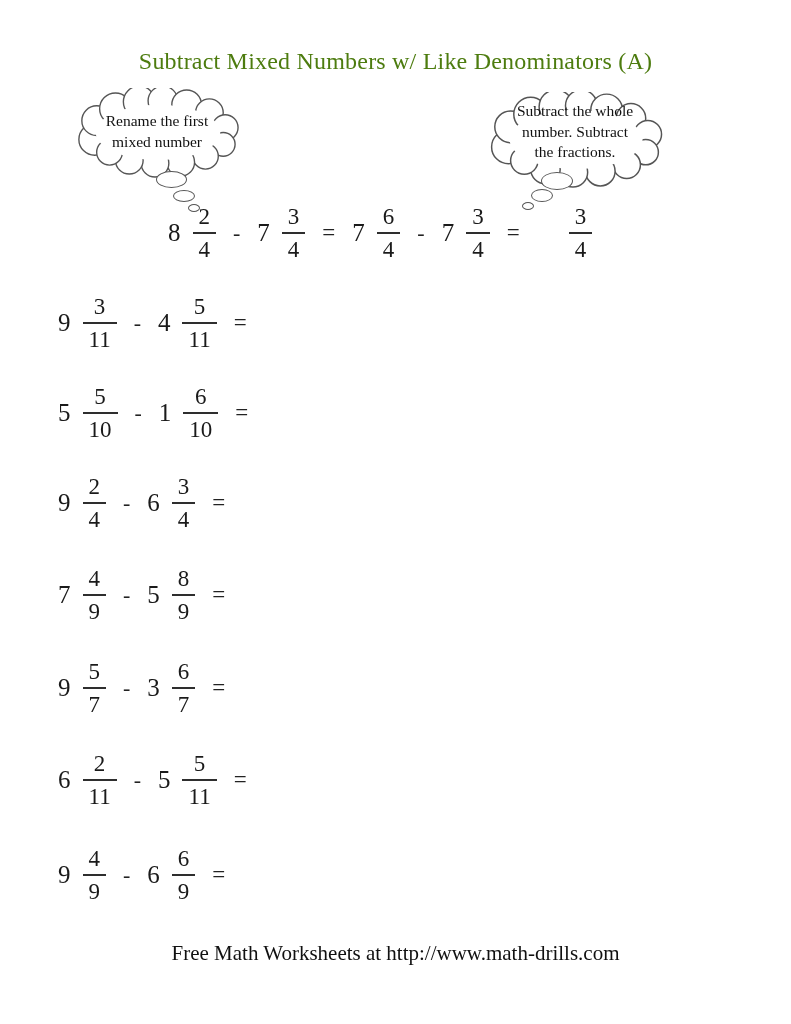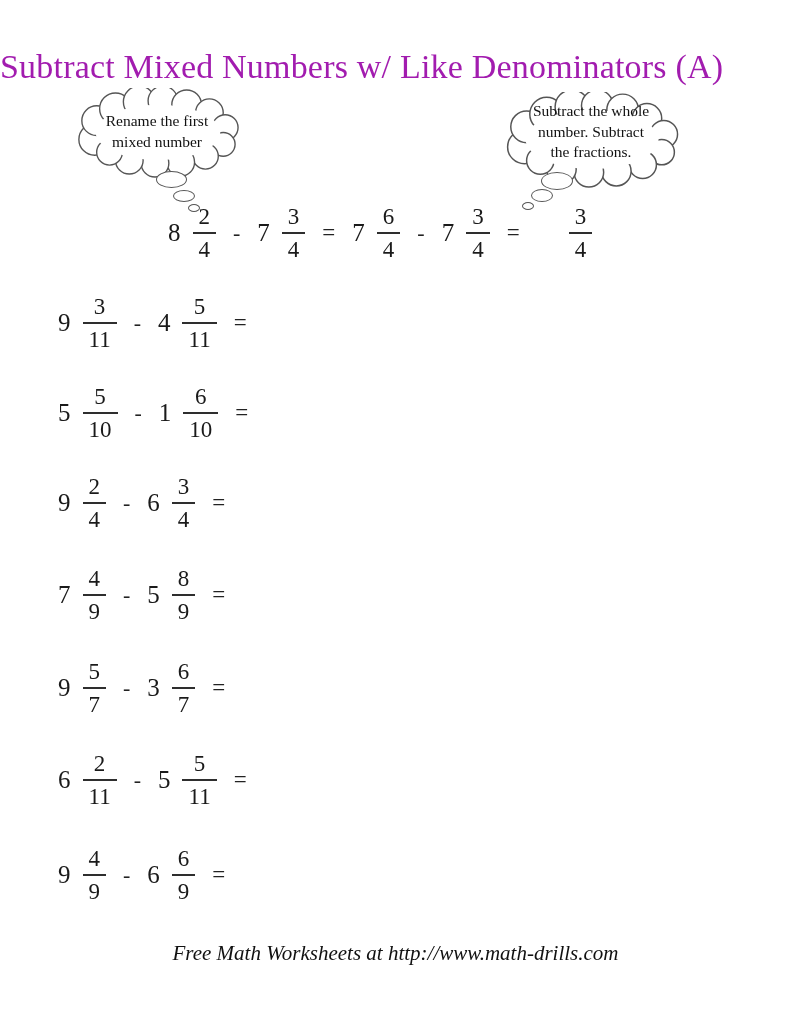--- a/index.html
+++ b/index.html
@@ -8,38 +8,39 @@
     width: 791px; height: 1024px;
     font-family: "Liberation Serif", serif;
     color: #1c1c1c;
     position: relative;
     overflow: hidden;
   }
   .page { position: absolute; inset: 0; background: #fff; }
 
   .title {
     position: absolute; top: 48px; left: 0; right: 0;
-    font-size: 34px;
-    color: #a21caf;
+    text-align: center;
+    font-size: 24px;
+    color: #4d7c0f;
     letter-spacing: 0.2px;
   }
 
   
   .cloud { position: absolute; }
   .cloud svg { position: absolute; inset: 0; }
   .cloud .cloud-text {
     position: absolute; inset: 0;
     display: flex; flex-direction: column;
     align-items: center; justify-content: center;
     font-size: 15.5px; line-height: 1.35;
     color: #111; text-align: center;
     padding-bottom: 4px;
   }
   .cloud-left  { left: 68px;  top: 88px; width: 178px; height: 92px; }
-  .cloud-right { left: 496px; top: 92px; width: 190px; height: 84px; }
+  .cloud-right { left: 480px; top: 92px; width: 190px; height: 84px; }
 
   .trail-bubble {
     position: absolute;
     border: 1.3px solid #555;
     border-radius: 50%;
     background: #fff;
   }
 
   
   .eq-row {
@@ -56,21 +57,20 @@
   .frac .den { display: block; border-top: 2px solid #2e2e2e; padding: 4px 6px 0; }
   .op { font-size: 22px; margin: 0 5px; color: #222; }
   .eq { font-size: 23px; }
   .result-frac { margin-left: 32px; }
 
   .footer {
     position: absolute; top: 941px; left: 0; right: 0;
     text-align: center;
     font-size: 21px;
     color: #111;
-    font-style: italic;
   }
 </style>
 </head>
 <body>
 
 <div class="page">
 
   <div class="title">Subtract Mixed Numbers w/ Like Denominators (A)</div>
 
   <div class="cloud cloud-left">

